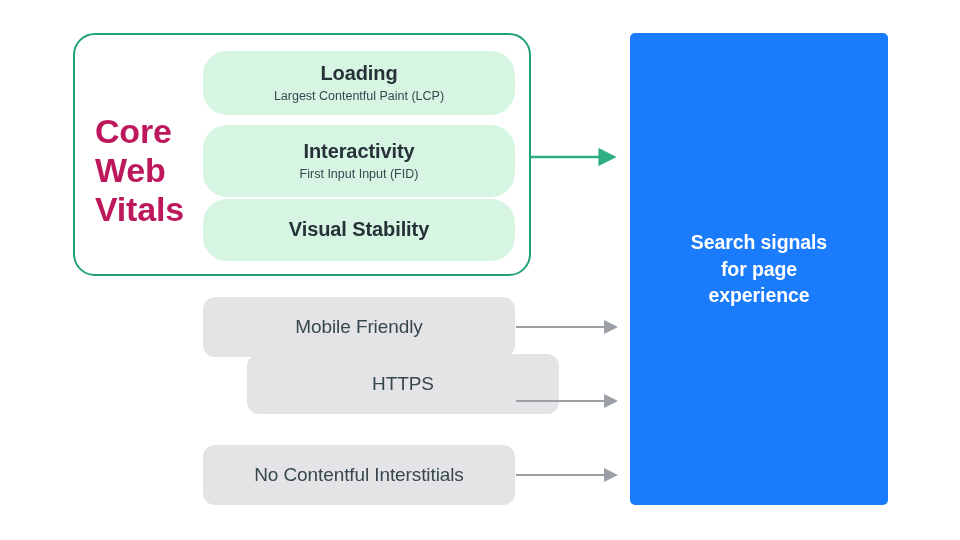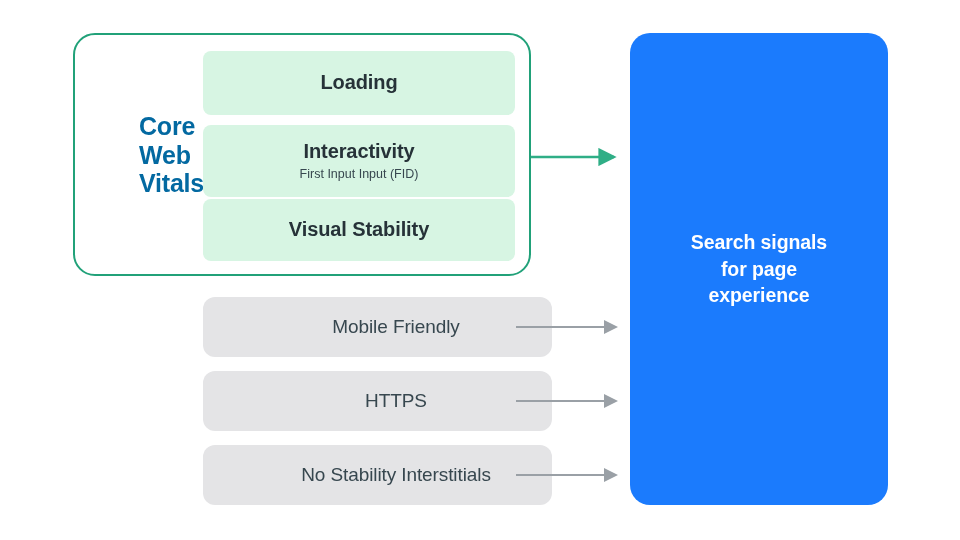--- a/index.html
+++ b/index.html
@@ -29,35 +29,34 @@
     box-sizing: border-box;
     border: 2px solid #21a179;
     border-radius: 22px;
     background: transparent;
   }
   .cwv-label {
     position: absolute;
     left: 95px;
     top: 112px;
     width: 92px;
-    color: #0369a1;
-    font-size: 25px;
+    color: #be185d;
+    font-size: 34px;
     font-weight: bold;
     line-height: 1.14;
     letter-spacing: -0.2px;
-    margin-left: 44px;
   }
 
   
   .metric-card {
     position: absolute;
     left: 203px;
     width: 312px;
     background: #d7f5e3;
-    border-radius: 8px;
+    border-radius: 24px;
     box-sizing: border-box;
     display: flex;
     flex-direction: column;
     align-items: center;
     justify-content: center;
   }
   .metric-card.c1 { top: 51px;  height: 64px; }
   .metric-card.c2 { top: 125px; height: 72px; }
   .metric-card.c3 { top: 199px; height: 62px; }
 
@@ -80,41 +79,40 @@
   .gray-card {
     position: absolute;
     left: 203px;
     width: 312px;
     height: 60px;
     background: #e4e4e6;
     border-radius: 12px;
     display: flex;
     align-items: center;
     justify-content: center;
-    padding-left: 37px;
   }
   .gray-card.g1 { top: 297px; }
-  .gray-card.g2 { top: 371px; }
+  .gray-card.g2 { top: 354px; margin-left: 44px; }
   .gray-card.g3 { top: 445px; }
   .gray-label {
     color: #37474f;
     font-size: 19px;
     font-weight: normal;
     letter-spacing: -0.1px;
   }
 
   
   .blue-panel {
     position: absolute;
     left: 630px;
     top: 33px;
     width: 258px;
     height: 472px;
     background: #1b7bfd;
-    border-radius: 20px;
+    border-radius: 5px;
     display: flex;
     align-items: center;
     justify-content: center;
   }
   .blue-text {
     color: #ffffff;
     font-size: 19.5px;
     font-weight: bold;
     text-align: center;
     line-height: 1.36;
@@ -138,41 +136,42 @@
 <div id="diagram">
 
   <div class="cwv-group"></div>
 
   <div class="cwv-label" style="white-space: pre-line;">Core
 Web
 Vitals</div>
 
   <div class="metric-card c1">
     <div class="metric-title">Loading</div>
+    <div class="metric-sub">Largest Contentful Paint (LCP)</div>
   </div>
 
   <div class="metric-card c2">
     <div class="metric-title">Interactivity</div>
     <div class="metric-sub">First Input Input (FID)</div>
   </div>
 
   <div class="metric-card c3">
     <div class="metric-title">Visual Stability</div>
   </div>
 
   <div class="gray-card g1">
     <div class="gray-label">Mobile Friendly</div>
   </div>
 
   <div class="gray-card g2">
     <div class="gray-label">HTTPS</div>
   </div>
 
   <div class="gray-card g3">
-    <div class="gray-label">No Stability Interstitials</div>
+    <div class="gray-label">No Contentful Interstitials</div>
   </div>
 
   <div class="blue-panel">
     <div class="blue-text">Search signals
 for page
 experience</div>
   </div>
 
   <svg class="arrows" viewBox="0 0 960 540">
     <defs>

